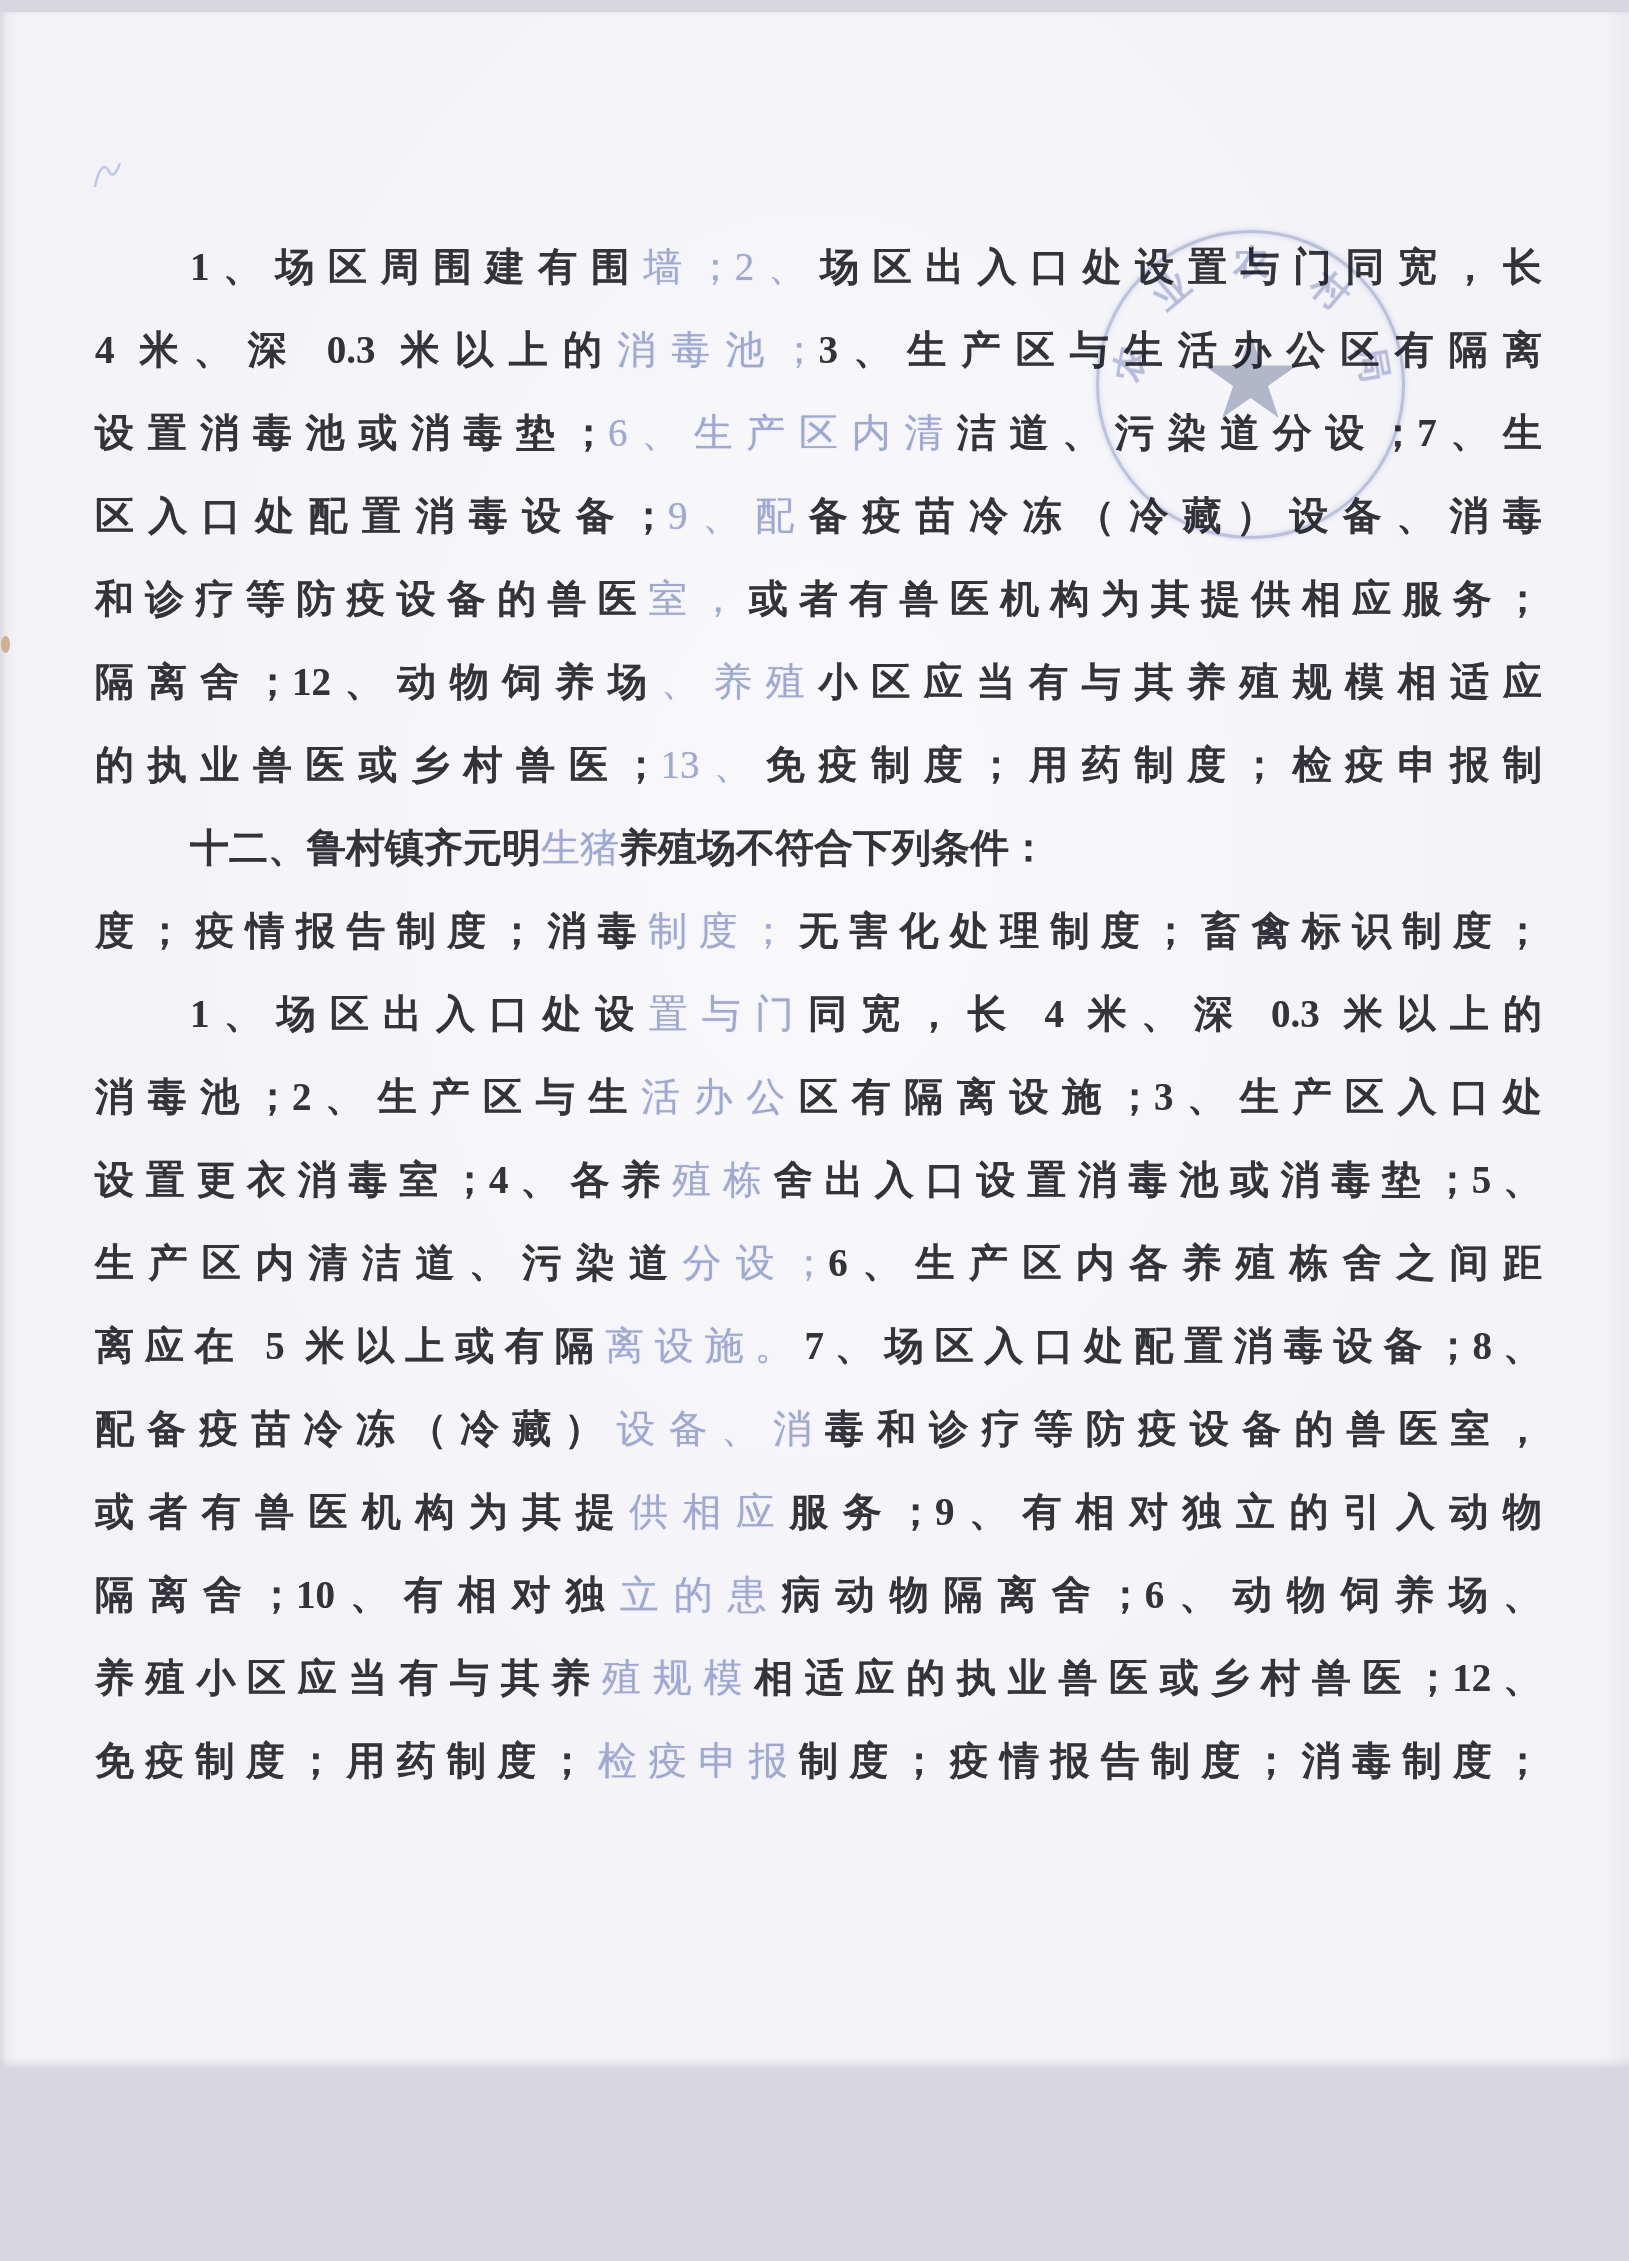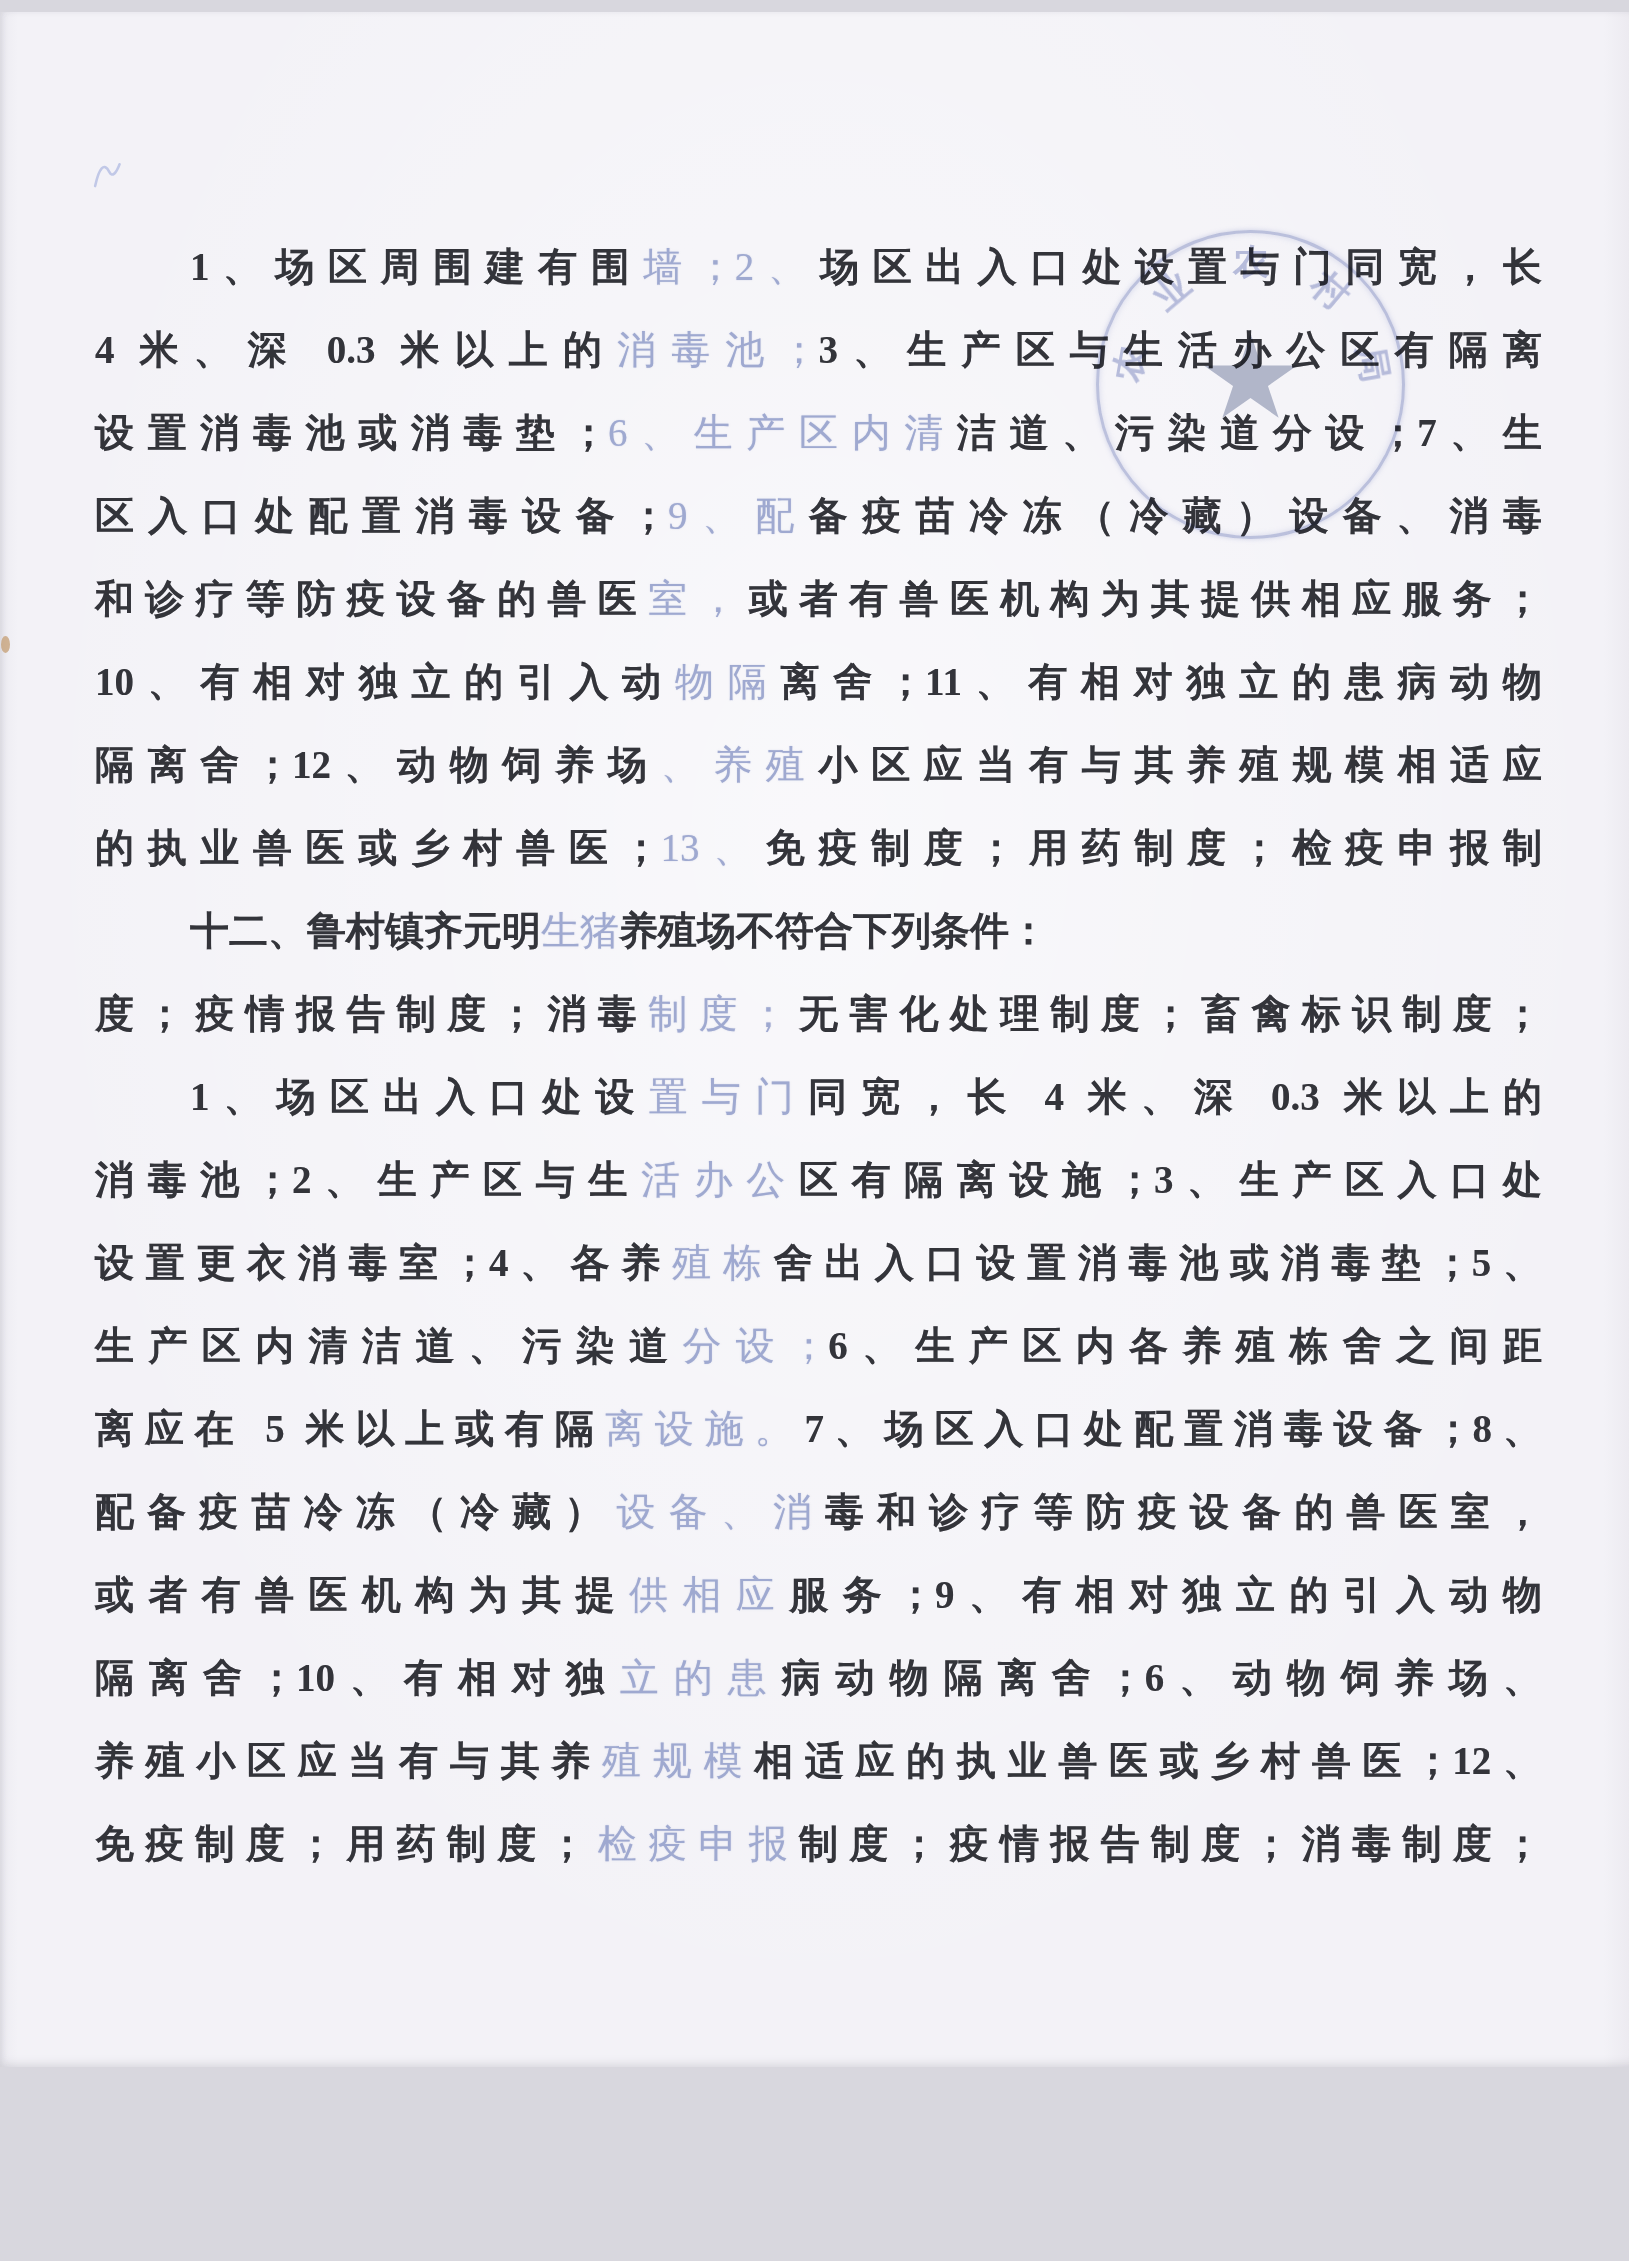--- a/index.html
+++ b/index.html
@@ -105,21 +105,20 @@
 <body>
 
 <div class="page">
 
   <div class="text-block" id="text-block">
       <div class="line justify indent"><span class="seg">1、场区周围建有围</span><span class="seg-faded">墙；2、</span><span class="seg">场区出入口处设置与门同宽，长</span></div>
       <div class="line justify"><span class="seg">4 米、深 0.3 米以上的</span><span class="seg-faded">消毒池；</span><span class="seg">3、生产区与生活办公区有隔离</span></div>
       <div class="line justify"><span class="seg">设置消毒池或消毒垫；</span><span class="seg-faded">6、生产区内清</span><span class="seg">洁道、污染道分设；7、生</span></div>
       <div class="line justify"><span class="seg">区入口处配置消毒设备；</span><span class="seg-faded">9、配</span><span class="seg">备疫苗冷冻（冷藏）设备、消毒</span></div>
       <div class="line justify"><span class="seg">和诊疗等防疫设备的兽医</span><span class="seg-faded">室，</span><span class="seg">或者有兽医机构为其提供相应服务；</span></div>
-      <div class="line justify"><span class="seg">10、有相对独立的引入动</span><span class="seg-faded">物隔</span><span class="seg">离舍；11、有相对独立的患病动物</span></div>
       <div class="line justify"><span class="seg">隔离舍；12、动物饲养场</span><span class="seg-faded">、养殖</span><span class="seg">小区应当有与其养殖规模相适应</span></div>
       <div class="line justify"><span class="seg">的执业兽医或乡村兽医；</span><span class="seg-faded">13、</span><span class="seg">免疫制度；用药制度；检疫申报制</span></div>
       <div class="line indent"><span class="seg">十二、鲁村镇齐元明</span><span class="seg-faded">生猪</span><span class="seg">养殖场不符合下列条件：</span></div>
       <div class="line justify"><span class="seg">度；疫情报告制度；消毒</span><span class="seg-faded">制度；</span><span class="seg">无害化处理制度；畜禽标识制度；</span></div>
       <div class="line justify indent"><span class="seg">1、场区出入口处设</span><span class="seg-faded">置与门</span><span class="seg">同宽，长 4 米、深 0.3 米以上的</span></div>
       <div class="line justify"><span class="seg">消毒池；2、生产区与生</span><span class="seg-faded">活办公</span><span class="seg">区有隔离设施；3、生产区入口处</span></div>
       <div class="line justify"><span class="seg">设置更衣消毒室；4、各养</span><span class="seg-faded">殖栋</span><span class="seg">舍出入口设置消毒池或消毒垫；5、</span></div>
       <div class="line justify"><span class="seg">生产区内清洁道、污染道</span><span class="seg-faded">分设；</span><span class="seg">6、生产区内各养殖栋舍之间距</span></div>
       <div class="line justify"><span class="seg">离应在 5 米以上或有隔</span><span class="seg-faded">离设施。</span><span class="seg">7、场区入口处配置消毒设备；8、</span></div>
       <div class="line justify"><span class="seg">配备疫苗冷冻（冷藏）</span><span class="seg-faded">设备、消</span><span class="seg">毒和诊疗等防疫设备的兽医室，</span></div>

